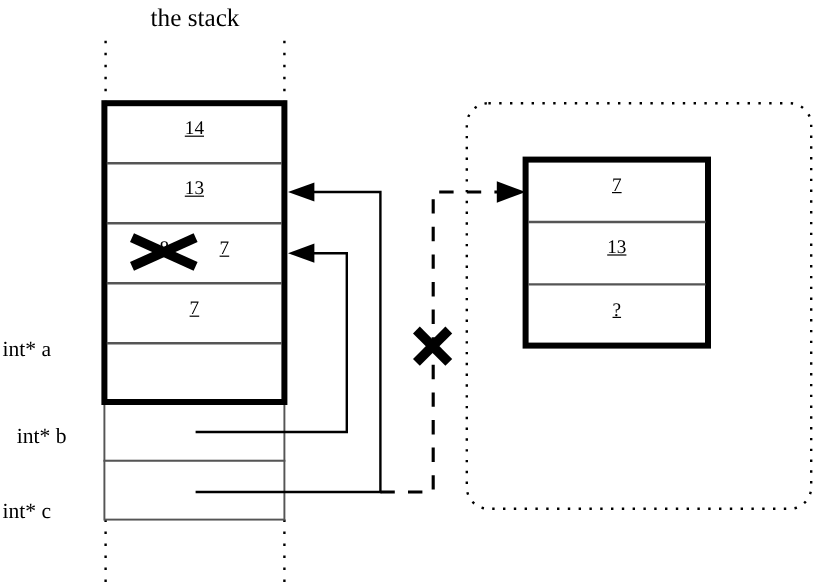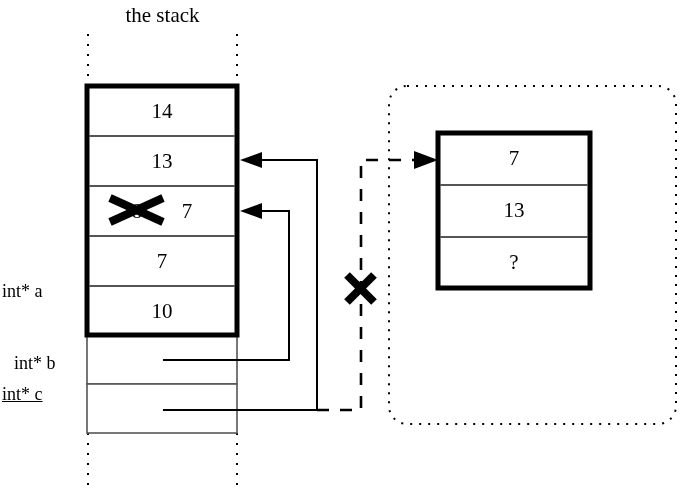--- a/index.html
+++ b/index.html
@@ -2,21 +2,21 @@
 <html><head>
 <meta charset="utf-8">
 <style>
   html,body{margin:0;padding:0;background:#ffffff;}
   body{width:692px;height:489px;position:relative;overflow:hidden;
        font-family:"Liberation Serif","DejaVu Serif",serif;color:#000;}
   .diagram{position:absolute;left:0;top:0;width:692px;height:489px;padding-left:12px;}
   svg.layer{position:absolute;left:0;top:0;width:692px;height:489px;pointer-events:none;}
   .txt{position:absolute;white-space:nowrap;}
   .title{font-size:21px;}
-  .cellval{font-size:21px;}
+  .cellval{font-size:16px;text-decoration:underline;}
   .varlabel{font-size:18px;}
   .ctr{text-align:center;}
 </style>
 </head>
 <body>
 
 <div class="diagram">
 
   <svg class="layer" viewBox="0 0 692 489" xmlns="http://www.w3.org/2000/svg">
 
@@ -79,23 +79,22 @@
     </g>
   </svg>
 
   <div class="txt title ctr" style="left:85px;top:3px;width:155px;">the stack</div>
 
   <div class="txt cellval ctr" style="left:87px;top:99px;width:150px;">14</div>
   <div class="txt cellval ctr" style="left:87px;top:149px;width:150px;">13</div>
   <div class="txt cellval ctr" style="left:110px;top:199px;width:54px;">8</div>
   <div class="txt cellval ctr" style="left:172px;top:199px;width:30px;">7</div>
   <div class="txt cellval ctr" style="left:87px;top:249px;width:150px;">7</div>
-  <div class="txt cellval ctr" style="left:87px;top:299px;width:150px;">10</div>
 
   <div class="txt varlabel" style="left:2px;top:281px;">int* a</div>
   <div class="txt varlabel" style="left:14px;top:353px;">int* b</div>
-  <div class="txt varlabel" style="left:2px;top:384px;text-decoration:underline;">int* c</div>
+  <div class="txt varlabel" style="left:2px;top:416px;">int* c</div>
 
   <div class="txt cellval ctr" style="left:438px;top:146px;width:152px;">7</div>
   <div class="txt cellval ctr" style="left:438px;top:198px;width:152px;">13</div>
   <div class="txt cellval ctr" style="left:438px;top:250px;width:152px;">?</div>
 
 </div>
 
 </body></html>

